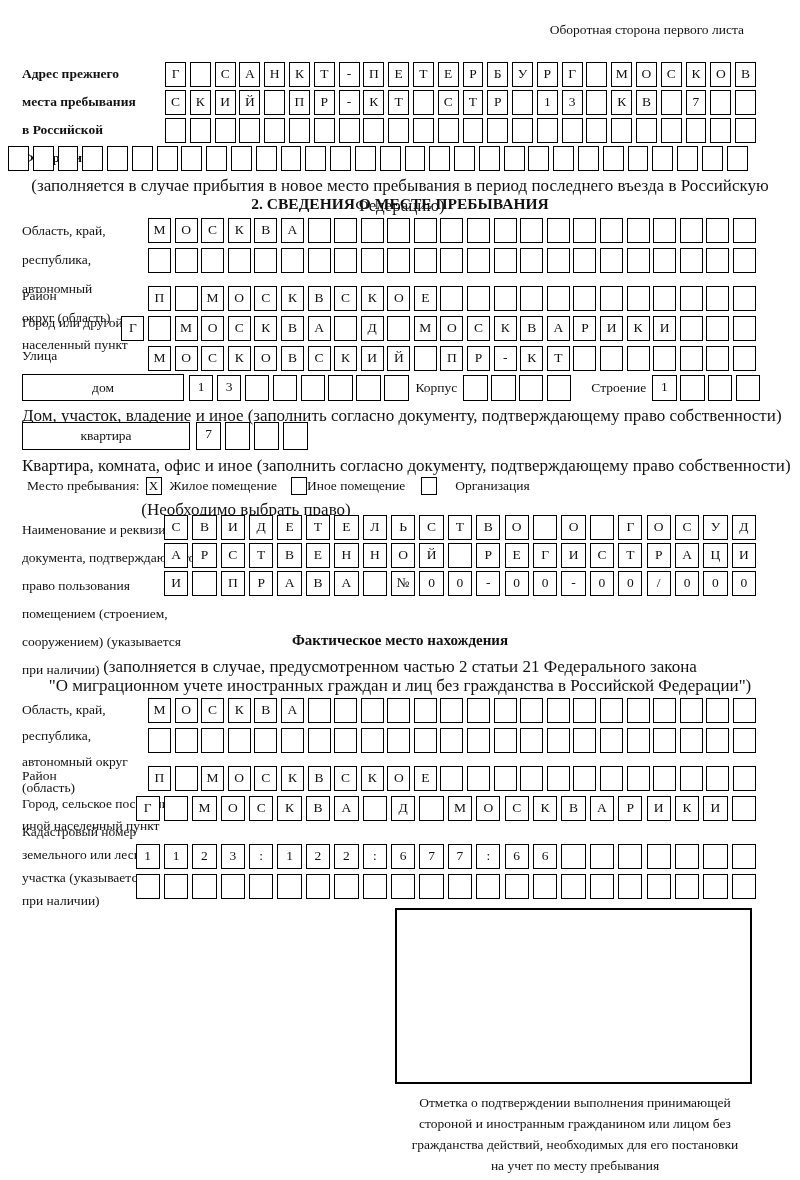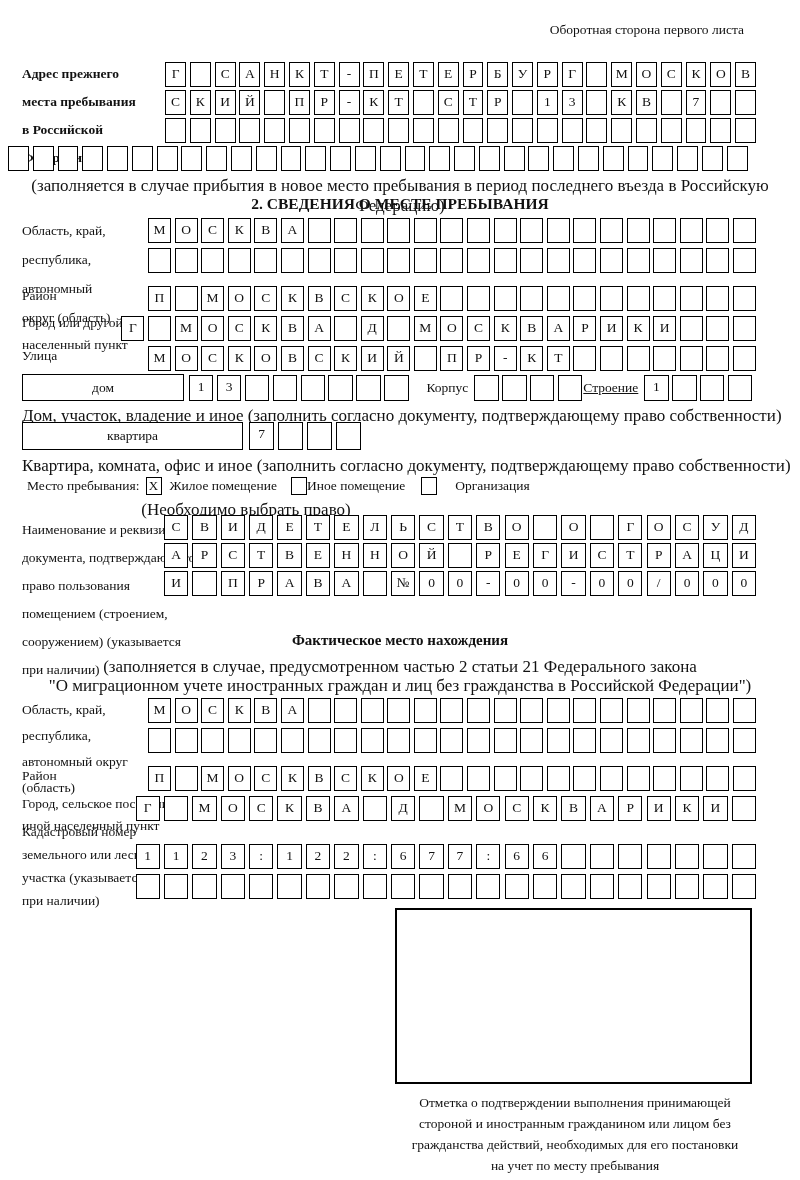--- a/index.html
+++ b/index.html
@@ -295,39 +295,39 @@
     <div class="inline-cells" style="margin-left:5px;">
         <div class="cell">1</div>
         <div class="cell">3</div>
         <div class="cell"></div>
         <div class="cell"></div>
         <div class="cell"></div>
         <div class="cell"></div>
         <div class="cell"></div>
         <div class="cell"></div>
       </div>
-    <div class="cb-lbl" style="margin-left:18px;">Корпус</div>
+    <div class="cb-lbl" style="margin-left:7px;">Корпус</div>
     <div class="inline-cells" style="margin-left:6px;">
         <div class="cell"></div>
         <div class="cell"></div>
         <div class="cell"></div>
         <div class="cell"></div>
       </div>
-    <div class="cb-lbl" style="margin-left:1px;text-decoration:underline;">Строение</div>
+    <div class="cb-lbl" style="margin-left:20px;">Строение</div>
     <div class="inline-cells" style="margin-left:6px;">
         <div class="cell">1</div>
         <div class="cell"></div>
         <div class="cell"></div>
         <div class="cell"></div>
       </div>
   </div>
   <div class="abs note" style="top:406px;left:22px;">Дом, участок, владение и иное (заполнить согласно документу, подтверждающему право собственности)</div>
 
   <div class="fieldrow" style="top:422px;left:22px;">
-    <div class="wide-box" style="width:221px;height:28px;">квартира</div>
+    <div class="wide-box" style="width:168px;height:28px;">квартира</div>
     <div class="inline-cells kv-cells" style="margin-left:6px;">
         <div class="cell">7</div>
         <div class="cell"></div>
         <div class="cell"></div>
         <div class="cell"></div>
       </div>
   </div>
   <div class="abs note" style="top:456px;left:22px;">Квартира, комната, офис и иное (заполнить согласно документу, подтверждающему право собственности)</div>
 
   <div class="fieldrow" style="top:477px;left:27px;">

